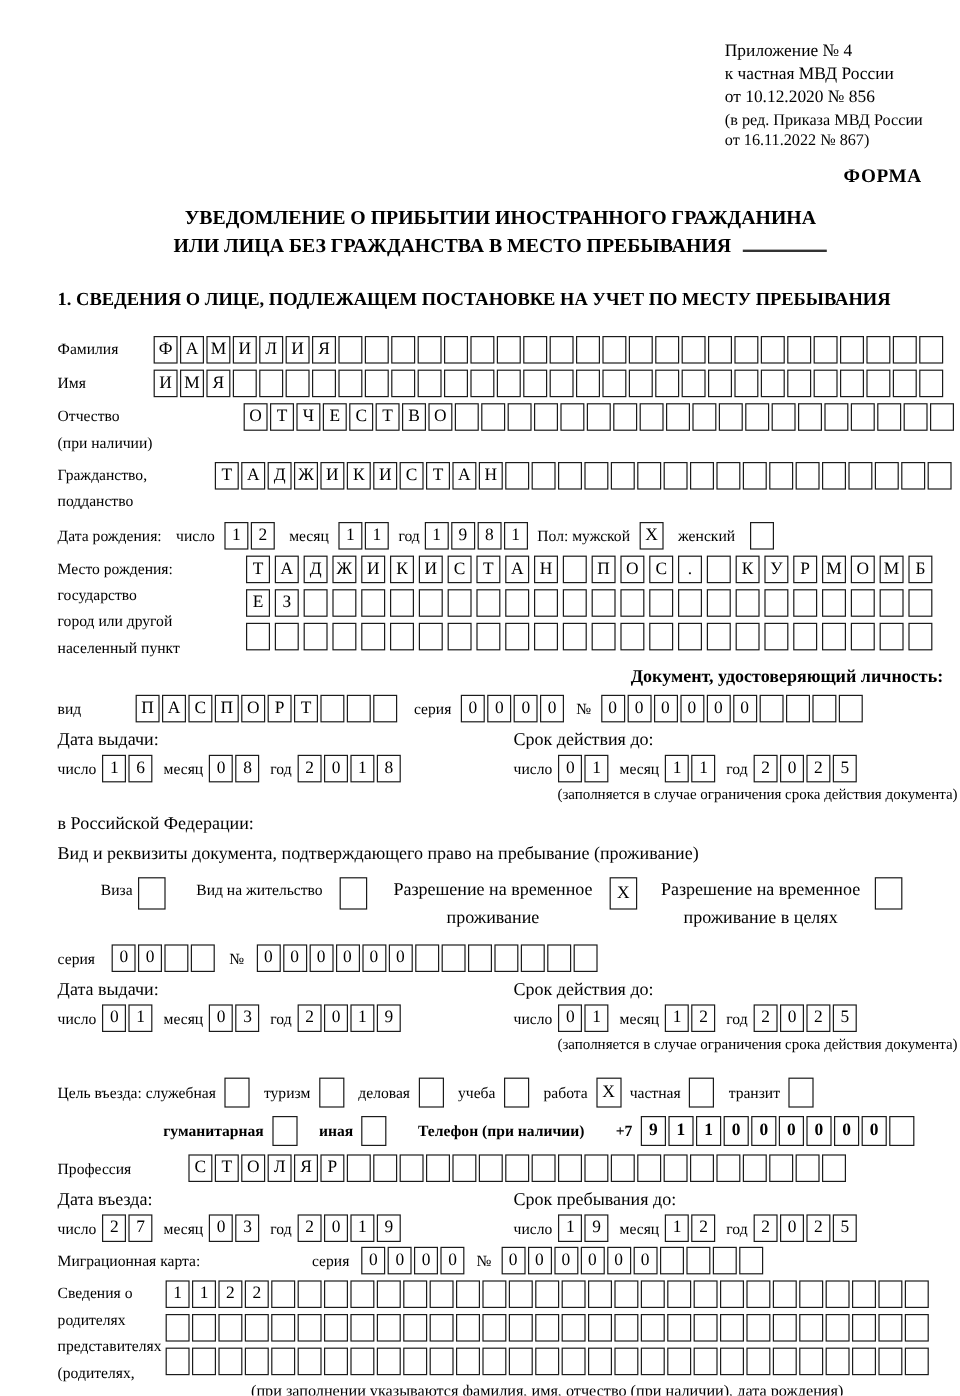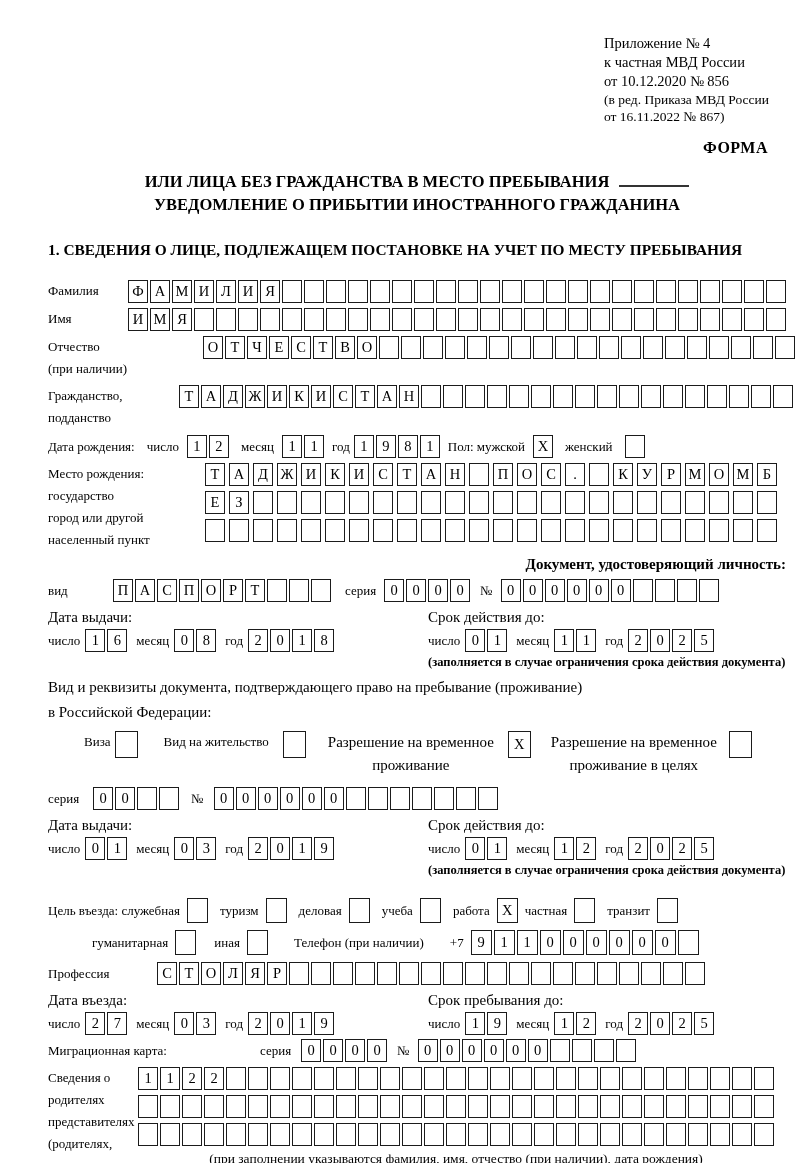--- a/index.html
+++ b/index.html
@@ -40,53 +40,53 @@
   .doc-h{text-align:right;font-weight:bold;font-size:15px;margin:3px 0 6px 0;}
 
   
   .dates-row{display:flex;margin-bottom:4px;}
   .dg{width:372px;flex:none;}
   .dg.rt{width:370px;margin-left:8px;}
   .dg .dtitle{font-size:15px;line-height:20px;}
   .dg .dline{display:flex;align-items:center;margin-top:2px;}
   .dg .dline .lbl{margin-right:5px;}
   .dg .dline .cells{margin-right:9px;}
-  .dnote{font-size:12.5px;text-align:left;line-height:17px;margin-top:2px;font-weight:bold;}
+  .dnote{font-size:12.5px;text-align:right;line-height:17px;margin-top:2px;}
 
   .para{font-size:15px;line-height:25px;}
 
   .res-row{display:flex;align-items:flex-start;margin:6px 0 10px 0;}
   .res-item{display:flex;align-items:flex-start;margin-left:36px;}
   .res-ml{text-align:center;font-size:15px;line-height:23px;}
 
   .purpose-row{display:flex;align-items:center;margin-bottom:7px;}
   .purpose-row .lbl{margin-right:7px;}
   .purpose-row .cells{margin-right:12px;}
-  .indent128{margin-left:44px;}
+  .indent128{margin-left:88px;font-weight:bold;}
 
   .reps-note{font-size:13.5px;text-align:center;margin-left:140px;margin-top:4px;}
   .mb3{margin-bottom:5px;}
 </style>
 </head>
 <body>
 
 <div class="page">
 
   <div class="hdr">
     <div>Приложение № 4</div>
     <div>к частная МВД России</div>
     <div>от 10.12.2020 № 856</div>
     <div class="sub">(в ред. Приказа МВД России</div>
     <div class="sub">от 16.11.2022 № 867)</div>
   </div>
   <div class="forma">ФОРМА</div>
 
   <div class="title">
+    <div>УВЕДОМЛЕНИЕ О ПРИБЫТИИ ИНОСТРАННОГО ГРАЖДАНИНА</div>
     <div><span>ИЛИ ЛИЦА БЕЗ ГРАЖДАНСТВА В МЕСТО ПРЕБЫВАНИЯ</span><span class="title-underline"></span></div>
-    <div>УВЕДОМЛЕНИЕ О ПРИБЫТИИ ИНОСТРАННОГО ГРАЖДАНИНА</div>
   </div>
 
   <div class="section-h">1. СВЕДЕНИЯ О ЛИЦЕ, ПОДЛЕЖАЩЕМ ПОСТАНОВКЕ НА УЧЕТ ПО МЕСТУ ПРЕБЫВАНИЯ</div>
 
   <div class="frow">
     <div class="lbl w80">Фамилия</div>
     <span class="cells">
         <span class="cell">Ф</span>
         <span class="cell">А</span>
         <span class="cell">М</span>
@@ -427,22 +427,22 @@
             <span class="cell">0</span>
             <span class="cell">2</span>
             <span class="cell">5</span>
           </span>
       </div>
       <div class="dnote">(заполняется в случае ограничения срока действия документа)</div>
     </div>
   </div>
 
   <div class="para" style="margin-top:2px;">
+    <div>в Российской Федерации:</div>
     <div>Вид и реквизиты документа, подтверждающего право на пребывание (проживание)</div>
-    <div>в Российской Федерации:</div>
   </div>
 
   <div class="res-row">
     <span class="res-item">
       <span class="lbl">Виза</span>
       <span class="cells chk" style="margin-left:4px;">
           <span class="cell"></span>
         </span>
     </span>
     <span class="res-item" style="margin-left:26px;">

